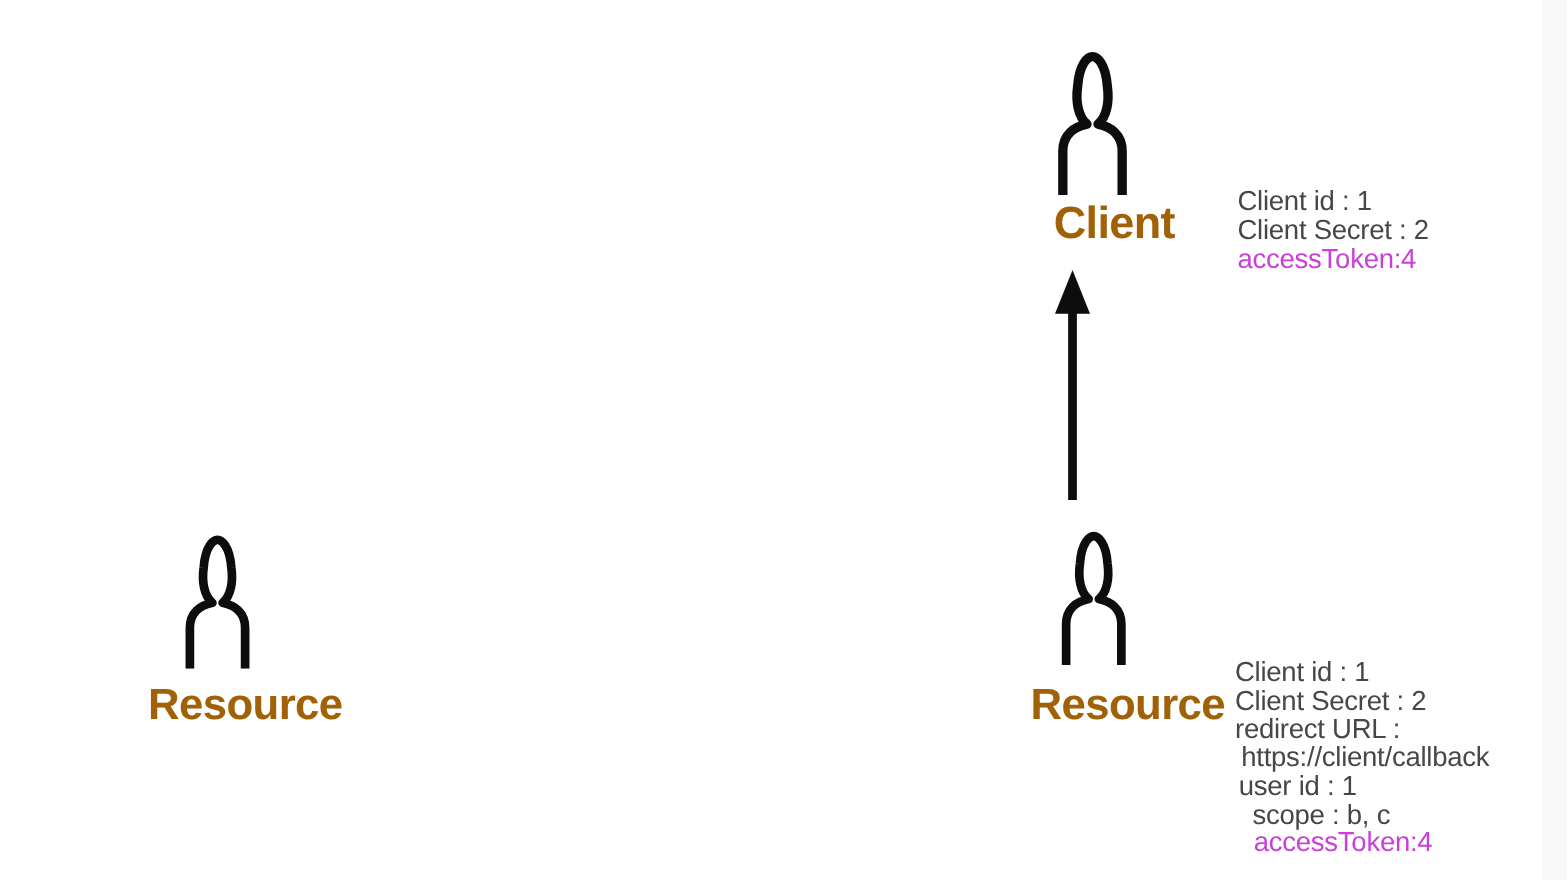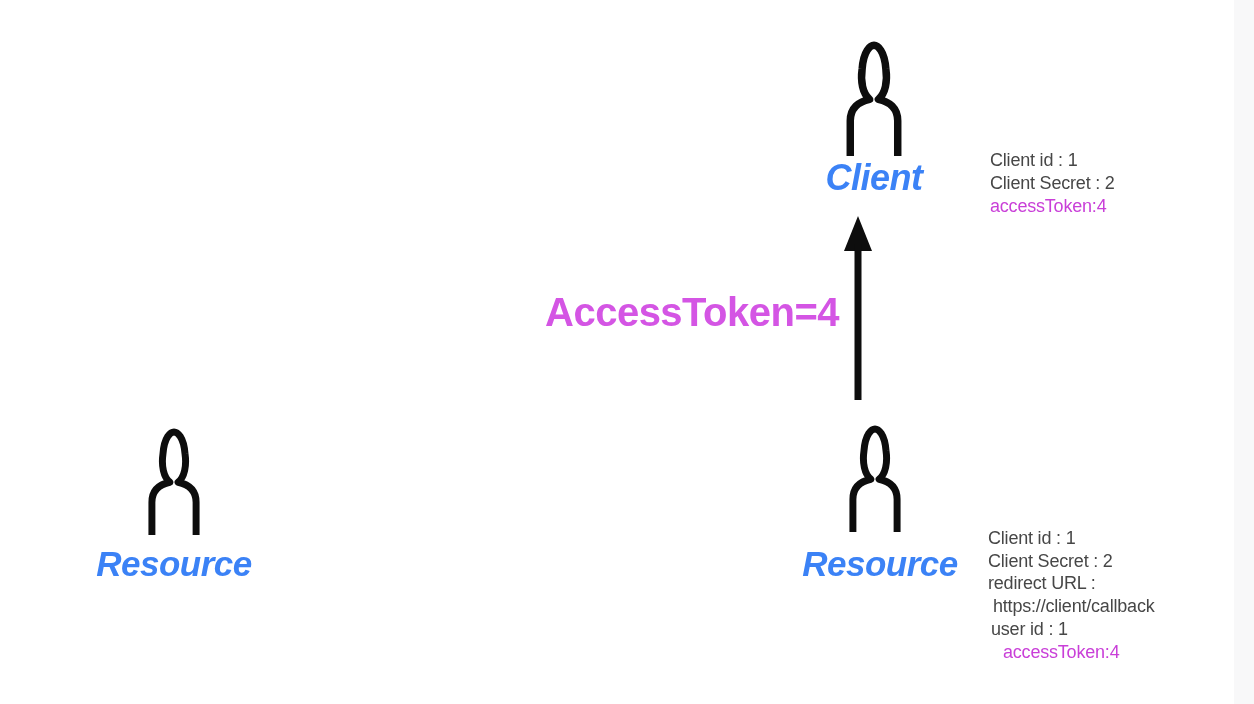--- a/index.html
+++ b/index.html
@@ -13,46 +13,45 @@
   }
   .edge-strip {
     position: absolute;
     top: 0; right: 0;
     width: 20px; height: 704px;
     background: #f8f8f9;
   }
   .actor-icon { position: absolute; }
   .actor-label {
     position: absolute;
-    text-align: center;
+    text-align: right;
     font-weight: bold;
-    color: #3b82f6;
+    color: #a16207;
     letter-spacing: -0.5px;
-    font-style: italic;
   }
   .label-client { left: 808px; top: 158px; width: 132px; font-size: 36px; line-height: 40px; }
   .label-owner  { left: 74px;  top: 542px; width: 200px; font-size: 35px; line-height: 44px; }
   .label-server { left: 780px; top: 542px; width: 200px; font-size: 35px; line-height: 44px; }
 
   .arrow-svg { position: absolute; left: 840px; top: 216px; }
 
   .flow-label {
     position: absolute;
     left: 545px; top: 290px;
     width: 300px;
     font-size: 40px;
     font-weight: bold;
     letter-spacing: -0.5px;
     color: #d455e4;
     white-space: nowrap;
   }
 
   .info-block {
     position: absolute;
-    font-size: 18px;
+    font-size: 22px;
     color: #474747;
     letter-spacing: -0.2px;
   }
   .info-client { left: 990px; top: 149px; line-height: 23px; }
   .info-server { left: 988px; top: 527px; line-height: 22.7px; }
   .info-line { white-space: nowrap; }
   .token-line { color: #c93fd8; font-weight: normal; }
   .ind-4  { padding-left: 5px; text-align: center; }
   .ind-2  { padding-left: 3px; }
   .ind-14 { padding-left: 14px; }
@@ -76,21 +75,20 @@
     <div class="info-line">Client id : 1</div>
     <div class="info-line">Client Secret : 2</div>
     <div class="info-line token-line">accessToken:4</div>
   </div>
 
   <svg class="arrow-svg" width="36" height="184" viewBox="0 0 36 184">
     <polygon points="18,0 4,35 32,35" fill="#0d0d0d"></polygon>
     <line x1="18" y1="28" x2="18" y2="184" stroke="#0d0d0d" stroke-width="7"></line>
   </svg>
 
-  <div class="flow-label">AccessToken=4</div>
 
   <svg class="actor-icon" style="left:133px; top:427px;" width="82" height="108" viewBox="0 0 100 132">
     <path d="M23 132 L23 92 C23 77 33 70 45 67.5 C37 61 34.5 47 36.5 33 C38 12 46 6 50 6 C54 6 62 12 63.5 33 C65.5 47 63 61 55 67.5 C67 70 77 77 77 92 L77 132" fill="none" stroke="#0d0d0d" stroke-width="8.5" stroke-linejoin="round"></path>
   </svg>
   <div class="actor-label label-owner">
     <div>Resource</div>
   </div>
 
   <svg class="actor-icon" style="left:834px; top:424px;" width="82" height="108" viewBox="0 0 100 132">
     <path d="M23 132 L23 92 C23 77 33 70 45 67.5 C37 61 34.5 47 36.5 33 C38 12 46 6 50 6 C54 6 62 12 63.5 33 C65.5 47 63 61 55 67.5 C67 70 77 77 77 92 L77 132" fill="none" stroke="#0d0d0d" stroke-width="8.5" stroke-linejoin="round"></path>
@@ -98,16 +96,17 @@
   <div class="actor-label label-server">
     <div>Resource</div>
   </div>
 
   <div class="info-block info-server">
     <div class="info-line">Client id : 1</div>
     <div class="info-line">Client Secret : 2</div>
     <div class="info-line">redirect URL :</div>
     <div class="info-line ind-4">https://client/callback</div>
     <div class="info-line ind-2">user id : 1</div>
+    <div class="info-line ind-14">scope : b, c</div>
     <div class="info-line ind-15 token-line">accessToken:4</div>
   </div>
 
 </div>
 
 </body></html>

